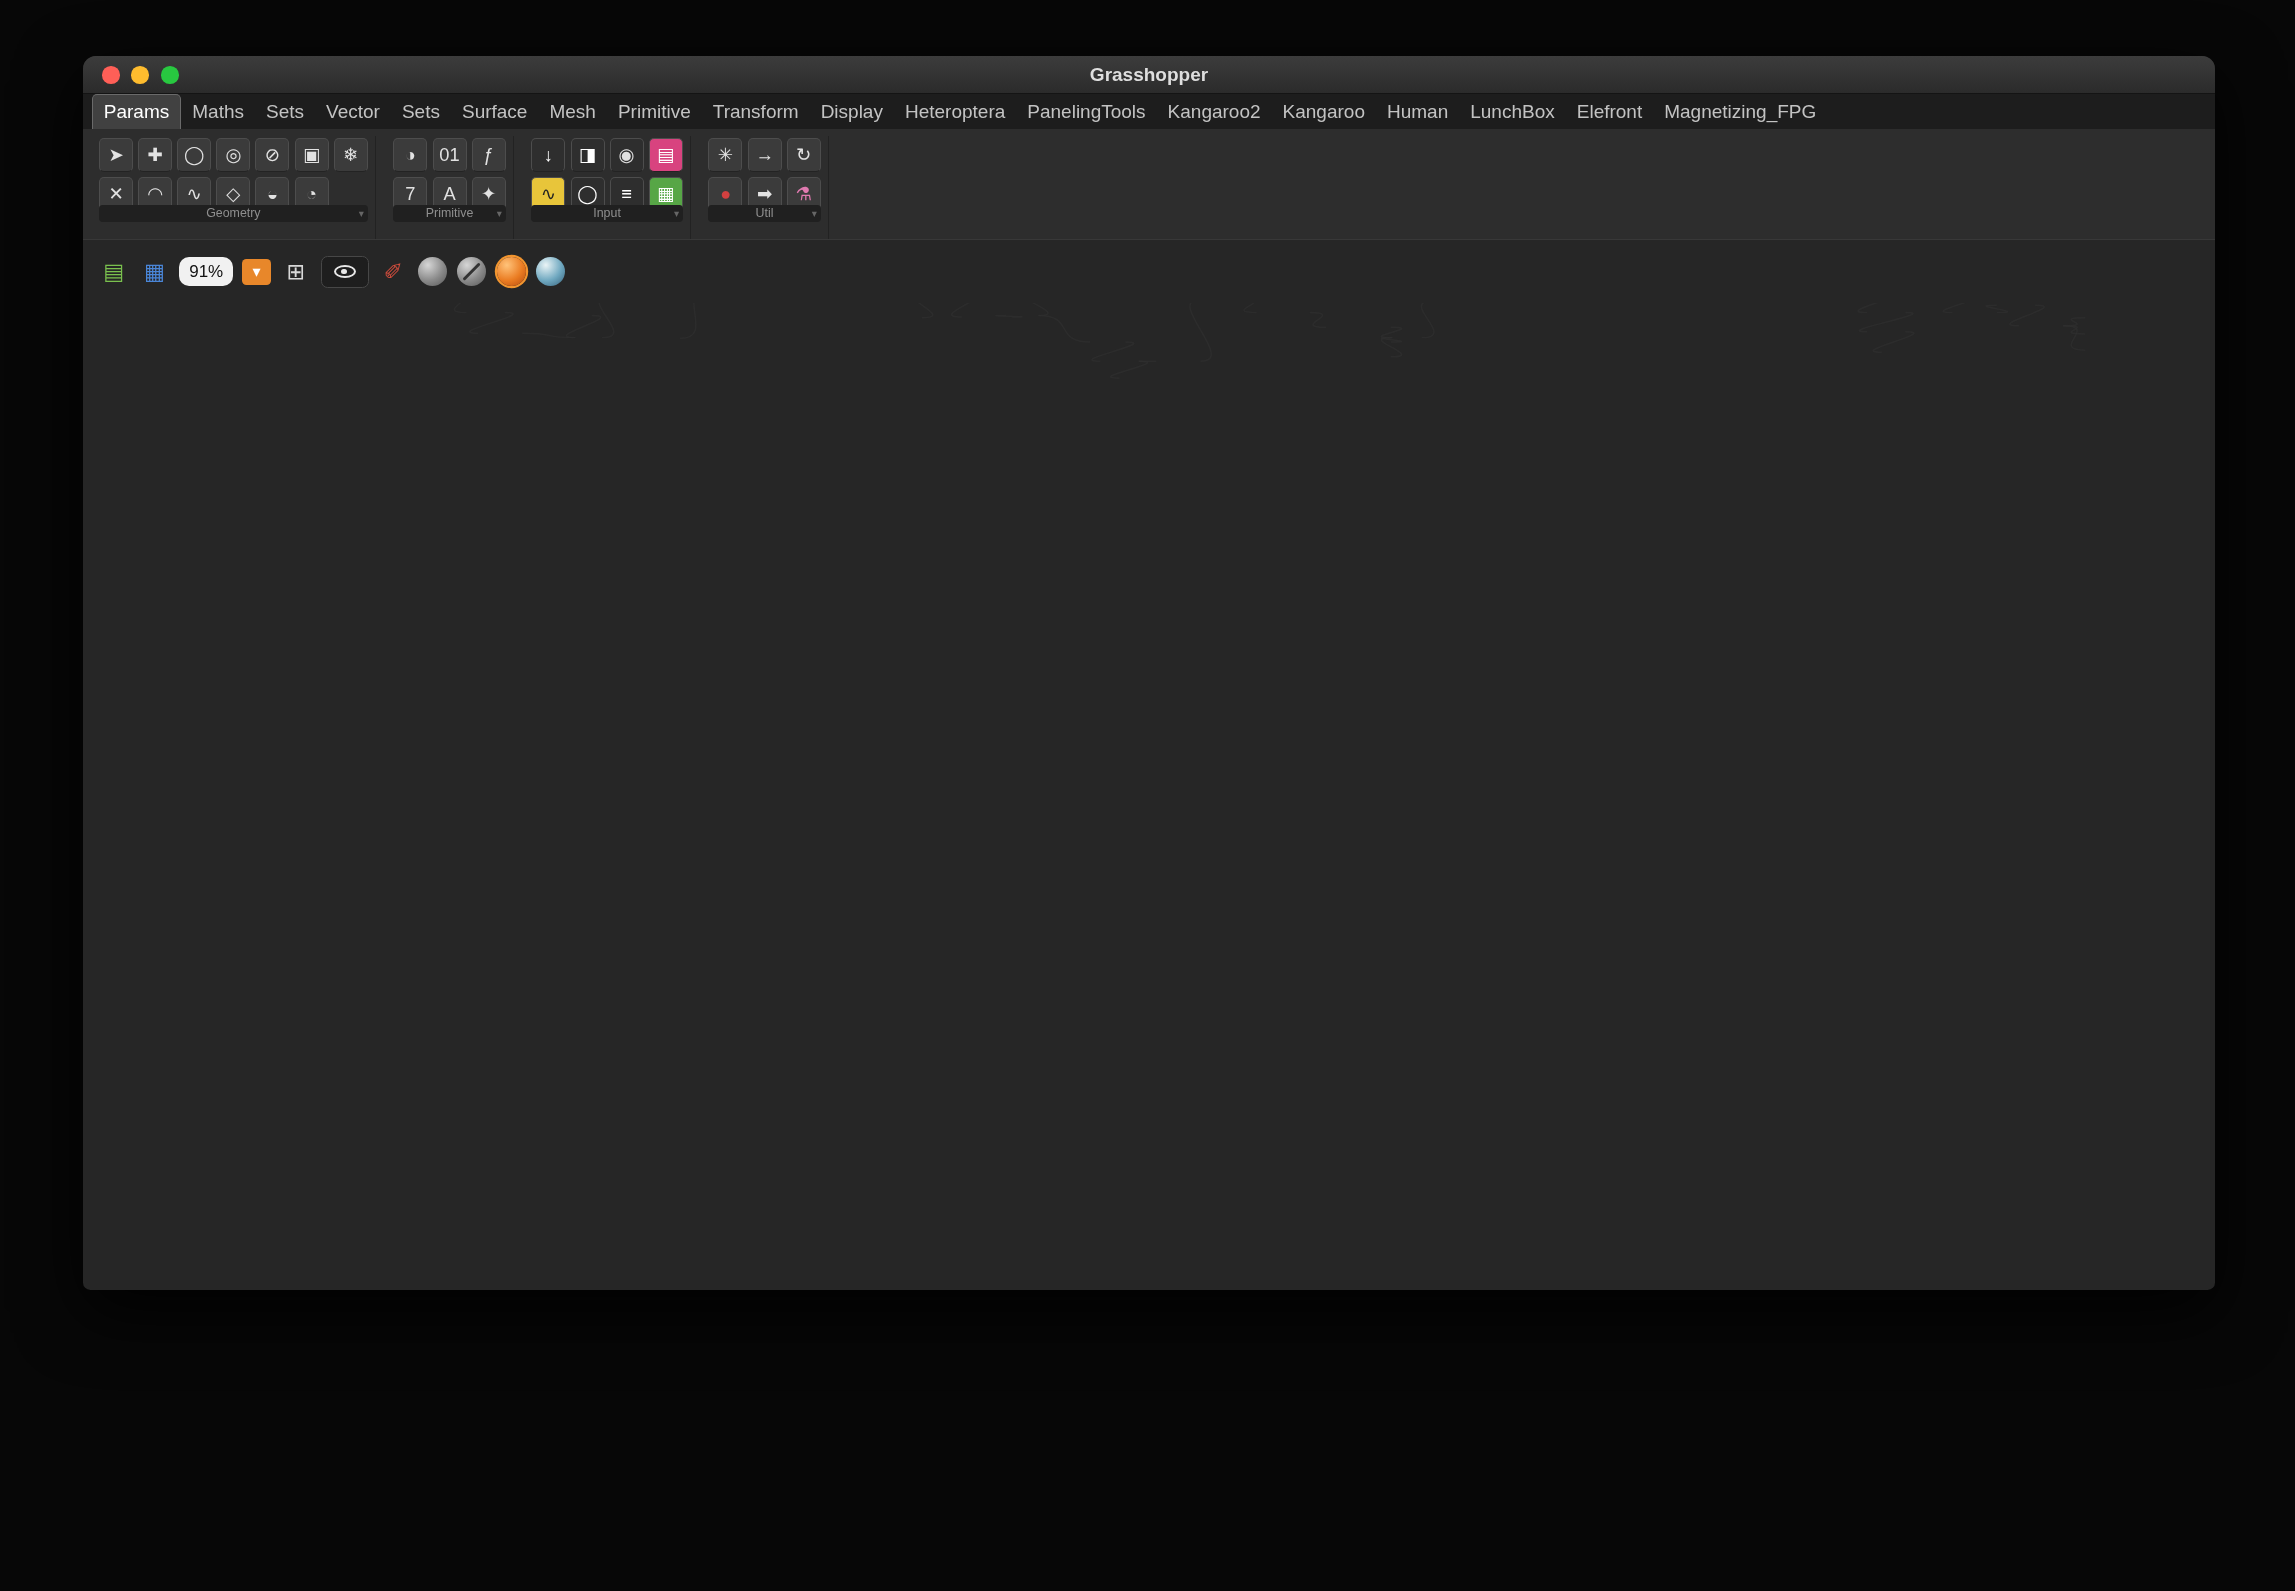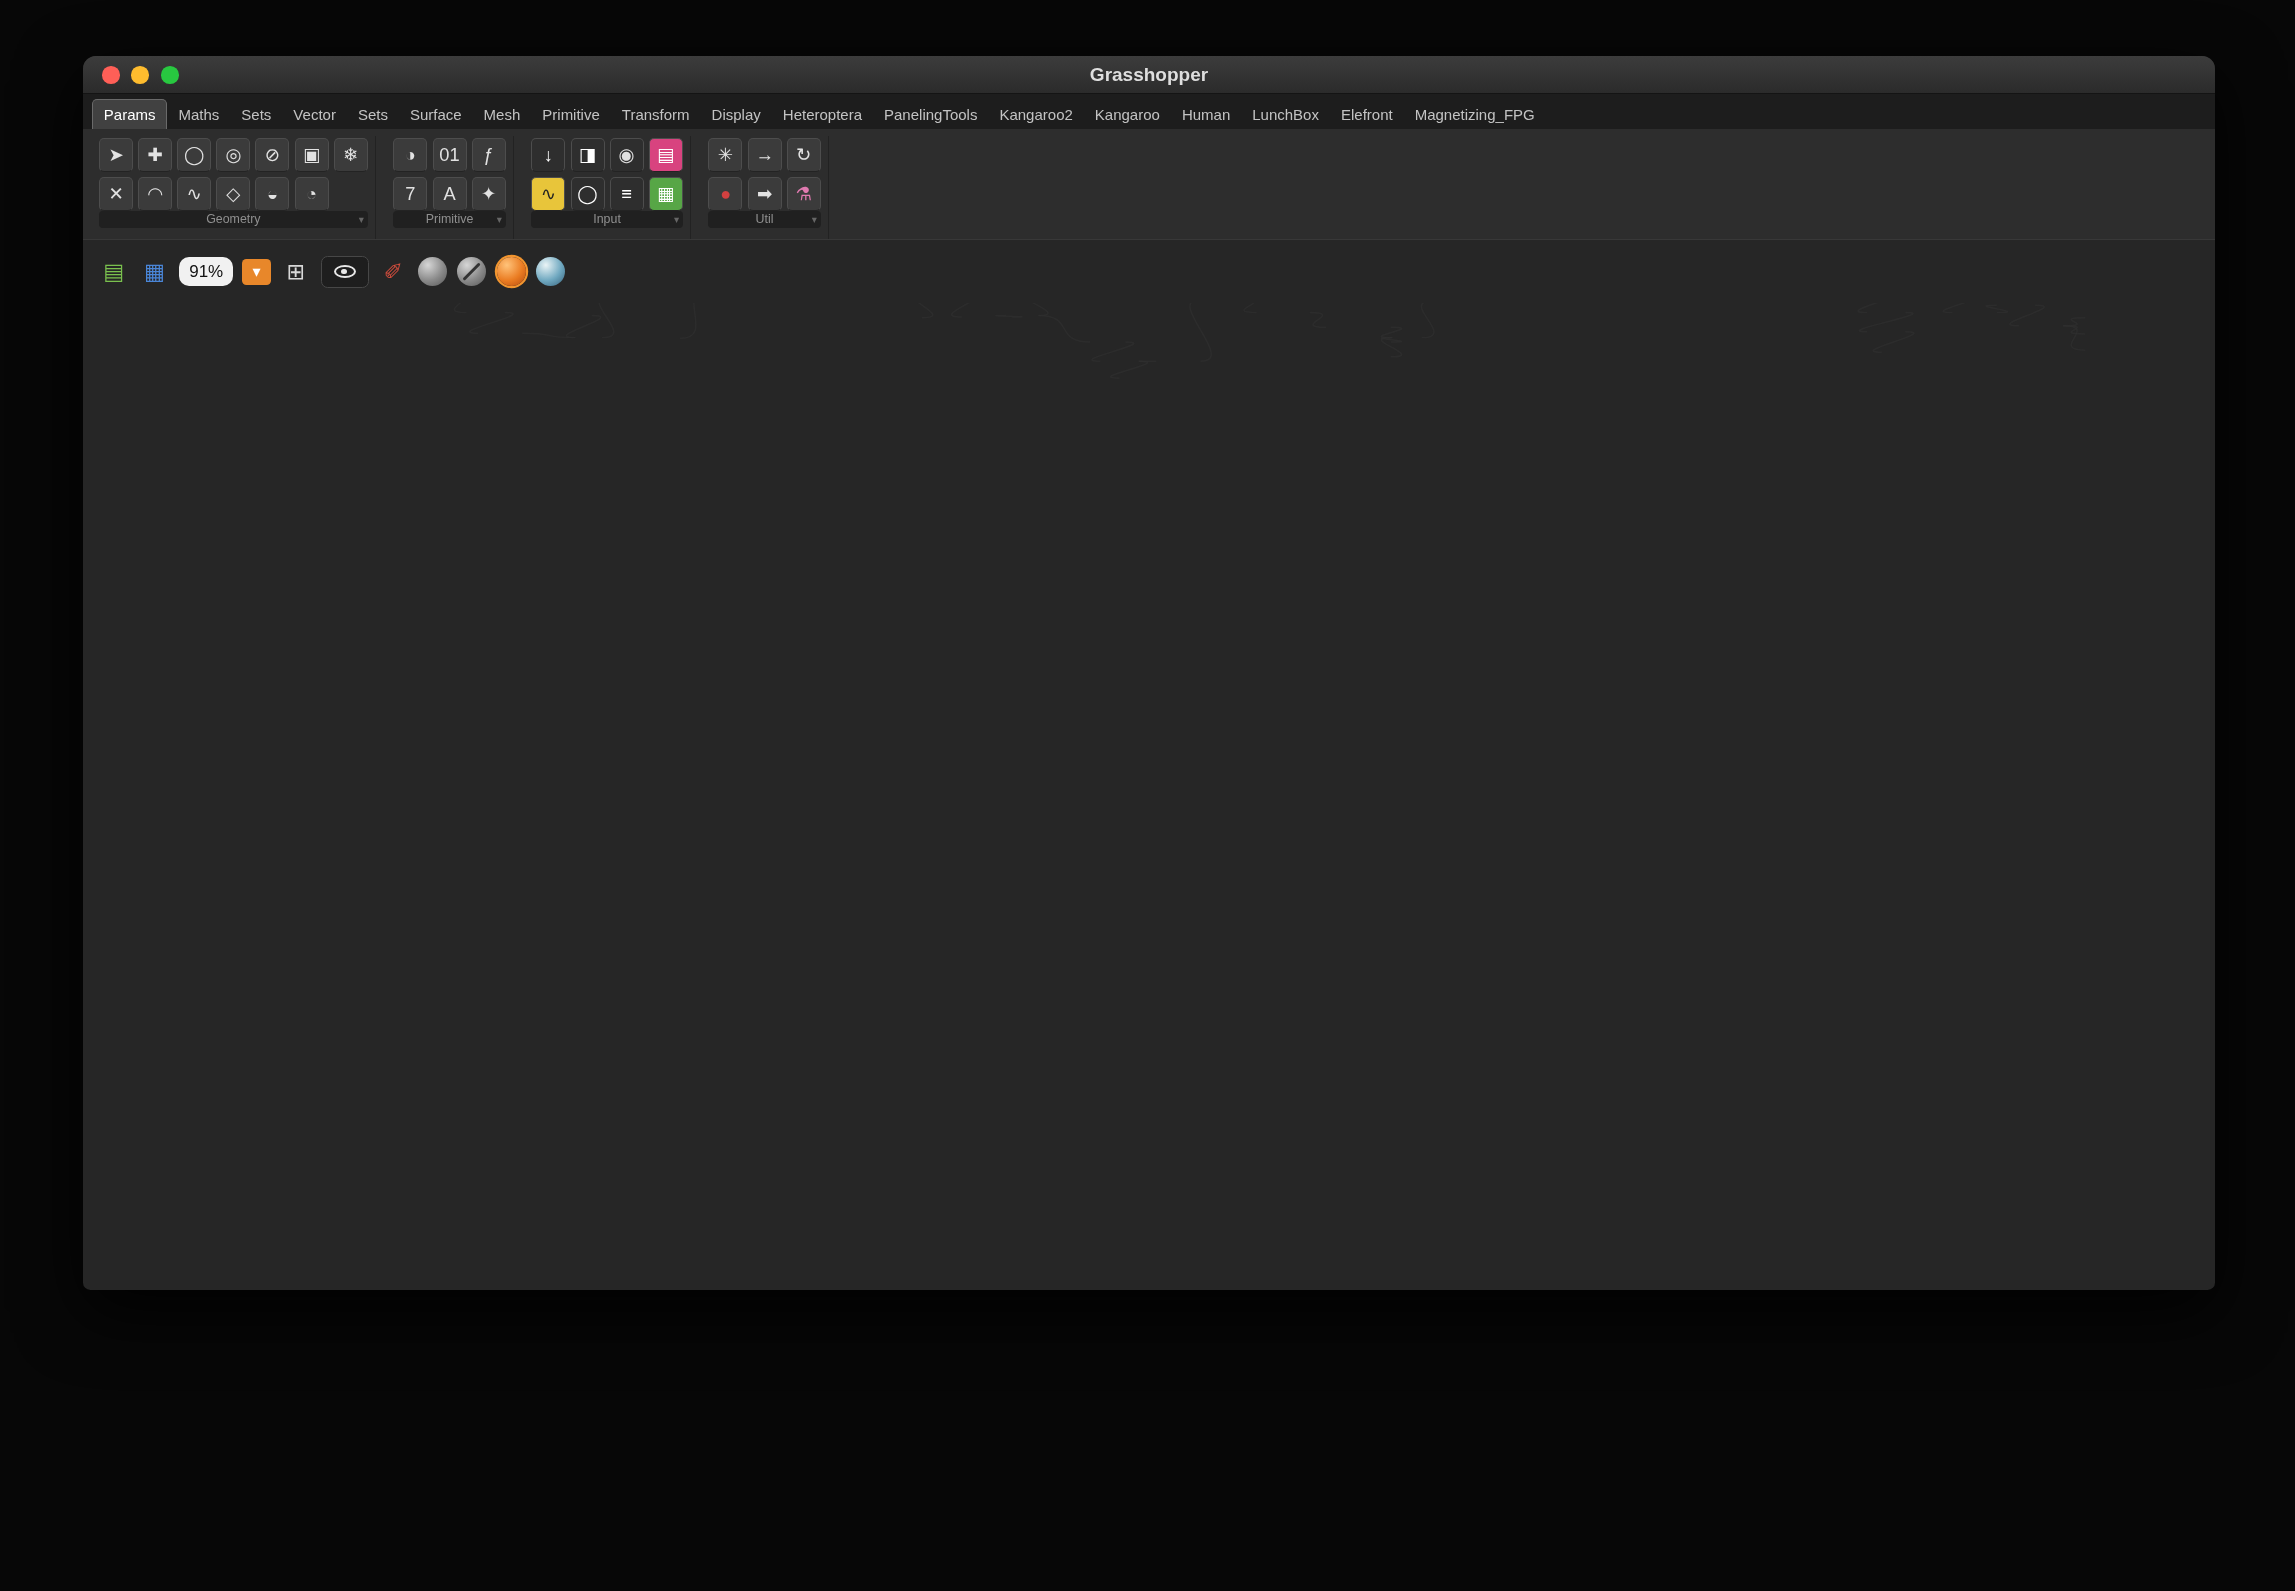--- a/index.html
+++ b/index.html
@@ -15,32 +15,32 @@
   .tl{position:absolute;top:10.2px;width:17.6px;height:17.6px;border-radius:50%;}
   .tl.red{left:19px;background:#ff5f57;}
   .tl.yellow{left:48px;background:#febc2e;}
   .tl.green{left:78px;background:#28c840;}
   .win-title{position:absolute;left:0;right:0;top:0;height:38px;line-height:38px;text-align:center;
     color:#dedede;font-weight:bold;font-size:19px;}
 
   
   .menubar{position:absolute;left:0;right:0;top:38px;height:35px;background:#1d1d1d;
     display:flex;align-items:flex-end;padding:0 0 0 8.8px;}
-  .tab{padding:5.9px 11px;font-size:15px;color:#c3c3c3;border-radius:5.1px 5.1px 0 0;white-space:nowrap;}
+  .tab{padding:5.9px 11px;font-size:19px;color:#c3c3c3;border-radius:5.1px 5.1px 0 0;white-space:nowrap;}
   .tab.active{background:#414141;color:#ffffff;border:0.7px solid #6a6a6a;border-bottom:none;}
 
   
   .ribbon{position:absolute;left:0;right:0;top:73px;height:110px;background:#2d2d2d;
     display:flex;align-items:flex-start;padding:7.3px 4.4px 0 8.8px;gap:10.2px;}
   .rgroup{position:relative;padding:1.5px 7.3px 23.4px 7.3px;border-right:0.7px solid #222;}
   .rrow{display:flex;gap:5.1px;margin-bottom:5.1px;}
   .ricon{width:34px;height:34px;border-radius:5.1px;background:#3b3b3b;border:0.7px solid #4d4d4d;
     border-bottom-color:#232323;color:#e2e2e2;font-size:18.3px;display:flex;align-items:center;
     justify-content:center;overflow:hidden;}
-  .glabel{position:absolute;left:7.3px;right:7.3px;bottom:11px;height:17.6px;background:#202020;
+  .glabel{position:absolute;left:7.3px;right:7.3px;bottom:17px;height:17.6px;background:#202020;
     border-radius:3.7px;color:#8f8f8f;font-size:12.4px;line-height:17.6px;text-align:center;}
   .glabel .caret{position:absolute;right:3.7px;top:0;color:#666;font-size:10.2px;}
 
   
   .ctoolbar{position:absolute;left:0;right:0;top:183px;height:64px;background:#262626;
     border-top:0.7px solid #383838;display:flex;align-items:center;padding:0 14.6px;gap:8.8px;}
   .tbtn{height:32px;min-width:32px;display:flex;align-items:center;justify-content:center;
     border-radius:4.4px;font-size:20px;}
   .zoombox{background:#f1f1f1;color:#111;font-size:17px;font-weight:normal;width:54px;height:29px;
     display:flex;align-items:center;justify-content:center;border-radius:10px;}

